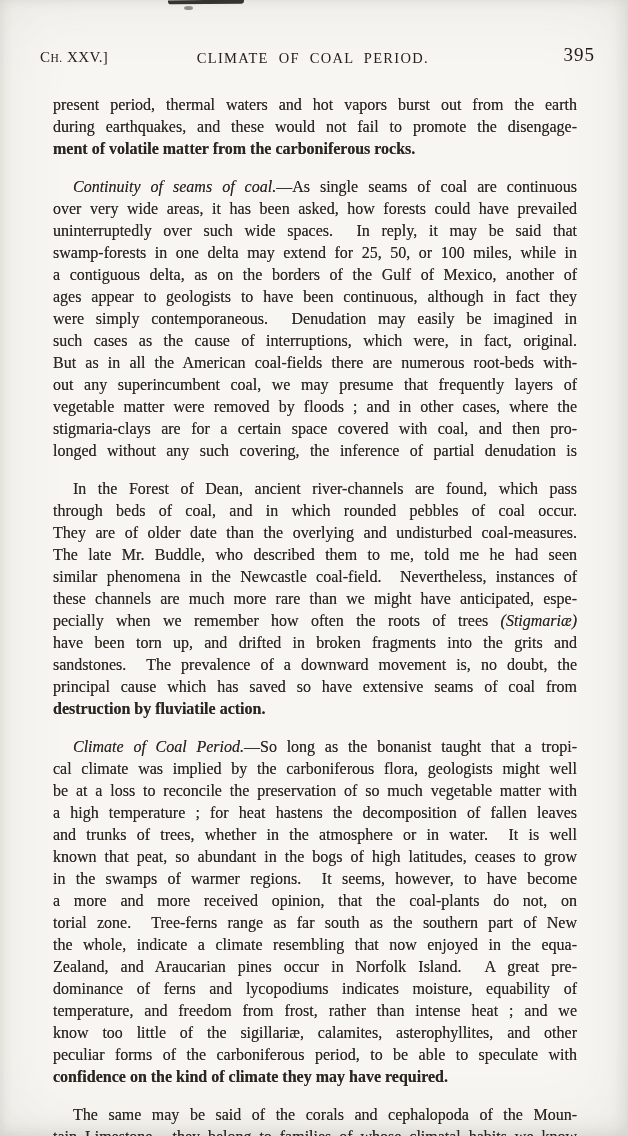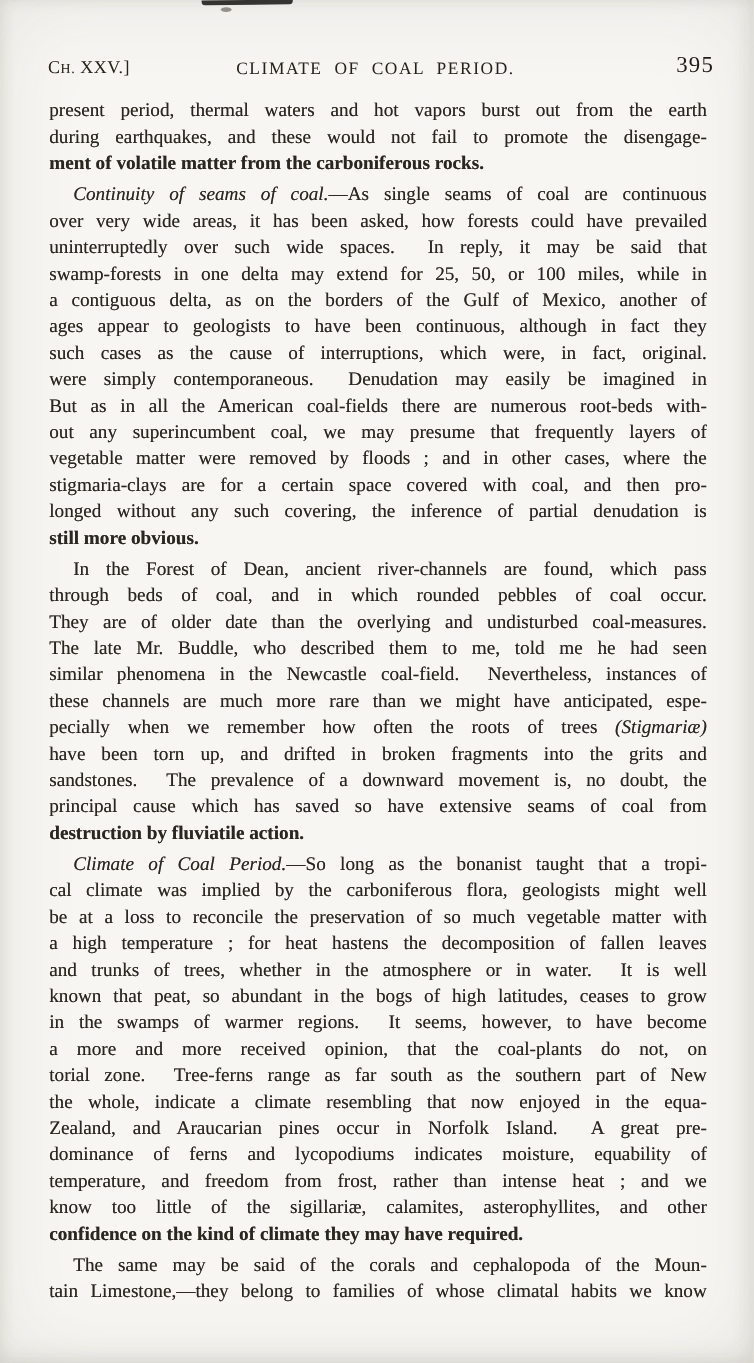--- a/index.html
+++ b/index.html
@@ -42,21 +42,21 @@
   .pagenum{
     position:absolute;right:0;top:-2px;font-size:19px;letter-spacing:1px;
     color:#201b15;
   }
   
   .text-block{
     position:absolute;top:78px;left:37px;width:556px;
     font-size:16px;line-height:22px;
     text-shadow:0 0 .5px rgba(43,38,32,.65);
   }
-  .paragraph{margin:4px;}
+  .paragraph{margin:16px;}
   .line{
     white-space:nowrap;
     text-align:justify;
     text-align-last:justify;
     height:22px;
   }
   .line.last{text-align-last:left;font-weight:bold;}
   .line.indent{text-indent:20px;}
   .line em{font-style:italic;}
 </style>
@@ -79,28 +79,27 @@
         <div class="line"><span>during earthquakes, and these would not fail to promote the disengage-</span></div>
         <div class="line last"><span>ment of volatile matter from the carboniferous rocks.</span></div>
       </div>
       <div class="paragraph">
         <div class="line indent"><em>Continuity of seams of coal.</em><span>—As single seams of coal are continuous</span></div>
         <div class="line"><span>over very wide areas, it has been asked, how forests could have prevailed</span></div>
         <div class="line"><span>uninterruptedly over such wide spaces.&nbsp; In reply, it may be said that</span></div>
         <div class="line"><span>swamp-forests in one delta may extend for 25, 50, or 100 miles, while in</span></div>
         <div class="line"><span>a contiguous delta, as on the borders of the Gulf of Mexico, another of</span></div>
         <div class="line"><span>ages appear to geologists to have been continuous, although in fact they</span></div>
+        <div class="line"><span>were simply contemporaneous.&nbsp; Denudation may easily be imagined in</span></div>
         <div class="line"><span>such cases as the cause of interruptions, which were, in fact, original.</span></div>
-        <div class="line"><span>were simply contemporaneous.&nbsp; Denudation may easily be imagined in</span></div>
         <div class="line"><span>But as in all the American coal-fields there are numerous root-beds with-</span></div>
         <div class="line"><span>out any superincumbent coal, we may presume that frequently layers of</span></div>
         <div class="line"><span>vegetable matter were removed by floods ; and in other cases, where the</span></div>
         <div class="line"><span>stigmaria-clays are for a certain space covered with coal, and then pro-</span></div>
         <div class="line"><span>longed without any such covering, the inference of partial denudation is</span></div>
-        <div class="line last"><span>still more obvious.</span></div>
       </div>
       <div class="paragraph">
         <div class="line indent"><span>In the Forest of Dean, ancient river-channels are found, which pass</span></div>
         <div class="line"><span>through beds of coal, and in which rounded pebbles of coal occur.</span></div>
         <div class="line"><span>They are of older date than the overlying and undisturbed coal-measures.</span></div>
         <div class="line"><span>The late Mr. Buddle, who described them to me, told me he had seen</span></div>
         <div class="line"><span>similar phenomena in the Newcastle coal-field.&nbsp; Nevertheless, instances of</span></div>
         <div class="line"><span>these channels are much more rare than we might have anticipated, espe-</span></div>
         <div class="line"><span>pecially when we remember how often the roots of trees </span><em>(Stigmariæ)</em></div>
         <div class="line"><span>have been torn up, and drifted in broken fragments into the grits and</span></div>
@@ -116,20 +115,21 @@
         <div class="line"><span>and trunks of trees, whether in the atmosphere or in water.&nbsp; It is well</span></div>
         <div class="line"><span>known that peat, so abundant in the bogs of high latitudes, ceases to grow</span></div>
         <div class="line"><span>in the swamps of warmer regions.&nbsp; It seems, however, to have become</span></div>
         <div class="line"><span>a more and more received opinion, that the coal-plants do not, on</span></div>
         <div class="line"><span>torial zone.&nbsp; Tree-ferns range as far south as the southern part of New</span></div>
         <div class="line"><span>the whole, indicate a climate resembling that now enjoyed in the equa-</span></div>
         <div class="line"><span>Zealand, and Araucarian pines occur in Norfolk Island.&nbsp; A great pre-</span></div>
         <div class="line"><span>dominance of ferns and lycopodiums indicates moisture, equability of</span></div>
         <div class="line"><span>temperature, and freedom from frost, rather than intense heat ; and we</span></div>
         <div class="line"><span>know too little of the sigillariæ, calamites, asterophyllites, and other</span></div>
+        <div class="line"><span>peculiar forms of the carboniferous period, to be able to speculate with</span></div>
         <div class="line last"><span>confidence on the kind of climate they may have required.</span></div>
       </div>
       <div class="paragraph">
         <div class="line indent"><span>The same may be said of the corals and cephalopoda of the Moun-</span></div>
         <div class="line"><span>tain Limestone,—they belong to families of whose climatal habits we know</span></div>
       </div>
     </div>
 </div>
 
 </body></html>

